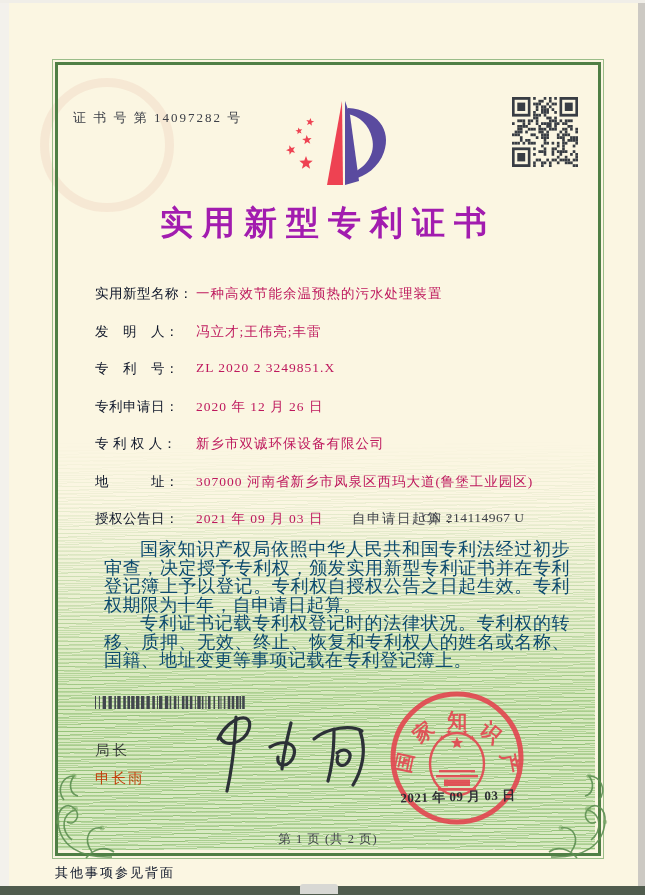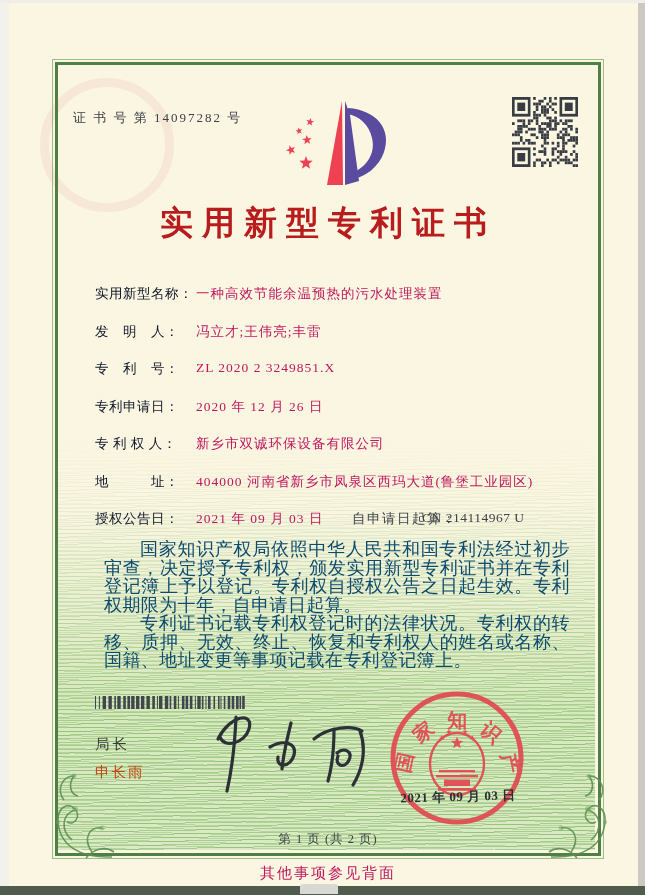--- a/index.html
+++ b/index.html
@@ -21,39 +21,39 @@
   .wash::after{content:"";position:absolute;left:0;top:0;right:0;bottom:0;
         background:repeating-linear-gradient(179deg,rgba(118,176,88,0.5) 0 1px,transparent 1px 3.6px),
                    repeating-linear-gradient(181.5deg,rgba(118,176,88,0.35) 0 1px,transparent 1px 4.3px);
         -webkit-mask-image:linear-gradient(180deg,transparent 0 48%,rgba(0,0,0,0.45) 66%,#000 84%);
         mask-image:linear-gradient(180deg,transparent 0 48%,rgba(0,0,0,0.45) 66%,#000 84%);}
   .watermark{position:absolute;left:40px;top:78px;width:116px;height:116px;border-radius:50%;
         border:9px solid rgba(228,178,158,0.20);}
   .abs{position:absolute;}
   .cert-no{left:73px;top:109px;font-size:13px;letter-spacing:2px;color:#3d4048;}
   .title{left:55px;top:201px;width:546px;text-align:center;font-size:33px;font-weight:600;
-         letter-spacing:9px;color:#b91c1c;}
+         letter-spacing:9px;color:#a21caf;}
   .row{position:absolute;left:95px;height:20px;font-size:13.5px;white-space:nowrap;}
   .row .lbl{display:inline-block;letter-spacing:0.5px;color:#0f172a;}
   .row .val{position:absolute;left:101px;top:0;letter-spacing:1px;color:#be185d;}
   .pair2{position:absolute;left:257px;top:0;}
   .pair2 .lbl2{letter-spacing:1.5px;color:#41444c;}
   .pair2 .val2{position:absolute;left:70px;top:0;letter-spacing:0.5px;white-space:nowrap;}
   .paras{left:104px;top:540px;width:466px;font-size:18px;line-height:18.5px;text-align:justify;
          color:#0c4a6e;letter-spacing:0.4px;}
   .paras p{margin:0;text-indent:2em;}
-  .gothic{font-family:"Liberation Sans","DejaVu Sans",sans-serif;}
+  .gothic{font-family:"Liberation Sans","DejaVu Sans",sans-serif;margin-top:6px;}
   .signer-title{left:95px;top:735px;font-size:14.5px;letter-spacing:3px;color:#383d39;}
   .signer-name{left:95px;top:763px;font-size:14.5px;letter-spacing:2px;color:#c2410c;}
   .seal-date{left:388px;top:788px;width:140px;text-align:center;font-size:13px;font-weight:600;
              color:#2d2e34;letter-spacing:0.5px;transform:rotate(-1.5deg);}
   .page-info{left:55px;top:831px;width:546px;text-align:center;font-size:12.5px;
              letter-spacing:1px;color:#3e4148;font-family:Liberation Serif, serif;}
-  .back-note{left:55px;top:864px;width:546px;text-align:center;font-size:15px;
-             letter-spacing:2px;color:#be185d;}
+  .back-note{left:55px;top:864px;width:546px;text-align:left;font-size:13px;
+             letter-spacing:2px;color:#0f172a;}
   svg{display:block;}
 </style>
 </head>
 <body>
 
 <div class="page">
 
   <div class="wash"></div>
   <div class="watermark"></div>
   <div class="frame"></div>
@@ -327,21 +327,21 @@
   <div class="row" style="top:398px;">
     <span class="lbl">专利申请日：</span>
     <span class="val">2020 年 12 月 26 日</span>
   </div>
   <div class="row" style="top:435px;">
     <span class="lbl">专 利 权 人：</span>
     <span class="val">新乡市双诚环保设备有限公司</span>
   </div>
   <div class="row" style="top:473px;">
     <span class="lbl">地　　　址：</span>
-    <span class="val">404000 河南省新乡市凤泉区西玛大道(鲁堡工业园区)</span>
+    <span class="val">307000 河南省新乡市凤泉区西玛大道(鲁堡工业园区)</span>
   </div>
   <div class="row" style="top:510px;">
     <span class="lbl">授权公告日：</span>
     <span class="val">2021 年 09 月 03 日</span>
     <span class="pair2">
       <span class="lbl2">自申请日起算：</span>
       <span class="val2">CN 214114967 U</span>
     </span>
   </div>
 

